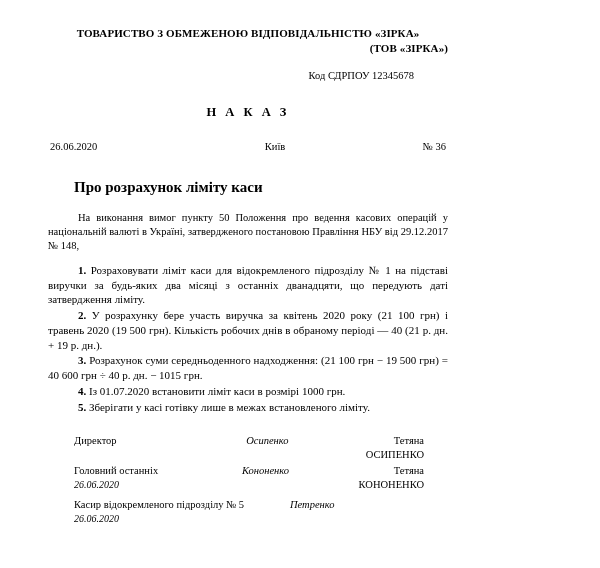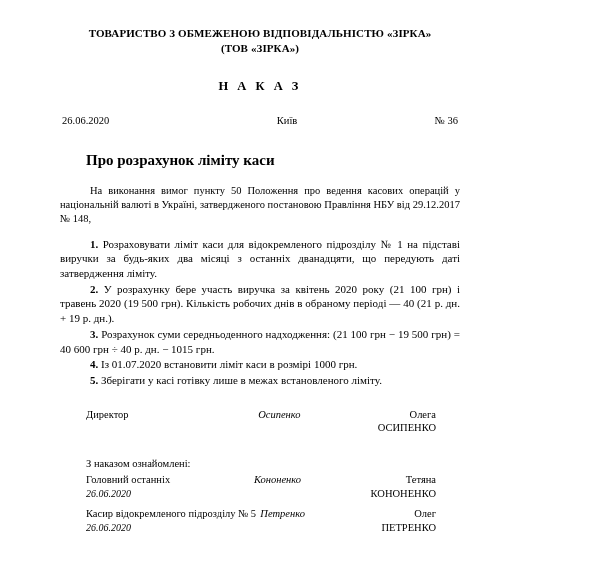--- a/index.html
+++ b/index.html
@@ -15,34 +15,34 @@
     font-size: 10.5px;
     line-height: 1.28;
     overflow: hidden;
   }
   .page {
     position: relative;
     width: 496px;
     height: 568px;
     padding: 12px;
     box-sizing: border-box;
-    margin-left: 12px;
   }
   .inner {
     padding: 14px 36px 0 36px;
   }
   .org-title {
     text-align: center;
     font-weight: bold;
     font-size: 11px;
     letter-spacing: 0.1px;
     line-height: 1.35;
   }
   .org-title .line2 {
     display: block;
+    text-align: right;
   }
   .code-line {
     margin-top: 13px;
     text-align: right;
     padding-right: 34px;
     font-size: 10.5px;
   }
   .doc-title {
     margin-top: 22px;
     text-align: center;
@@ -143,20 +143,21 @@
 <body>
 
 <div class="page">
   <div class="inner">
 
     <div class="org-title">
       <span>ТОВАРИСТВО З ОБМЕЖЕНОЮ ВІДПОВІДАЛЬНІСТЮ «ЗІРКА»</span>
       <span class="line2">(ТОВ «ЗІРКА»)</span>
     </div>
 
+    <div class="code-line">Код СДРПОУ 12345678</div>
 
     <div class="doc-title">Н А К А З</div>
 
     <div class="meta-row">
       <div class="date">26.06.2020</div>
       <div class="city">Київ</div>
       <div class="num">№ 36</div>
     </div>
 
     <div class="subject">Про розрахунок ліміту каси</div>
@@ -169,40 +170,38 @@
       <div class="item"><b>2.</b> У розрахунку бере участь виручка за квітень 2020 року (21 100 грн) і травень 2020 (19 500 грн). Кількість робочих днів в обраному періоді — 40 (21 р. дн. + 19 р. дн.).</div>
       <div class="item"><b>3.</b> Розрахунок суми середньоденного надходження: (21 100 грн − 19 500 грн) = 40 600 грн ÷ 40 р. дн. − 1015 грн.</div>
       <div class="item"><b>4.</b> Із 01.07.2020 встановити ліміт каси в розмірі 1000 грн.</div>
       <div class="item"><b>5.</b> Зберігати у касі готівку лише в межах встановленого ліміту.</div>
     </div>
 
     <div class="sign-block">
       <div class="sign-row">
         <div class="sign-role">Директор</div>
         <div class="sign-sig">Осипенко</div>
-        <div class="sign-name">Олега ОСИПЕНКО</div>
+        <div class="sign-name">Тетяна ОСИПЕНКО</div>
       </div>
     </div>
 
-    <div class="ack-head">З наказом ознайомлені:</div>
 
     <div class="sign-row">
       <div class="sign-role">
         <span>Головний останніх</span>
         <span class="date-under">26.06.2020</span>
       </div>
       <div class="sign-sig">Кононенко</div>
       <div class="sign-name">Тетяна КОНОНЕНКО</div>
     </div>
 
     <div class="spacer-sm"></div>
 
     <div class="sign-row">
       <div class="sign-role">
         <span>Касир відокремленого підрозділу № 5</span>
         <span class="date-under">26.06.2020</span>
       </div>
       <div class="sign-sig">Петренко</div>
-      <div class="sign-name">Олег ПЕТРЕНКО</div>
     </div>
 
   </div>
 </div>
 
 </body></html>

